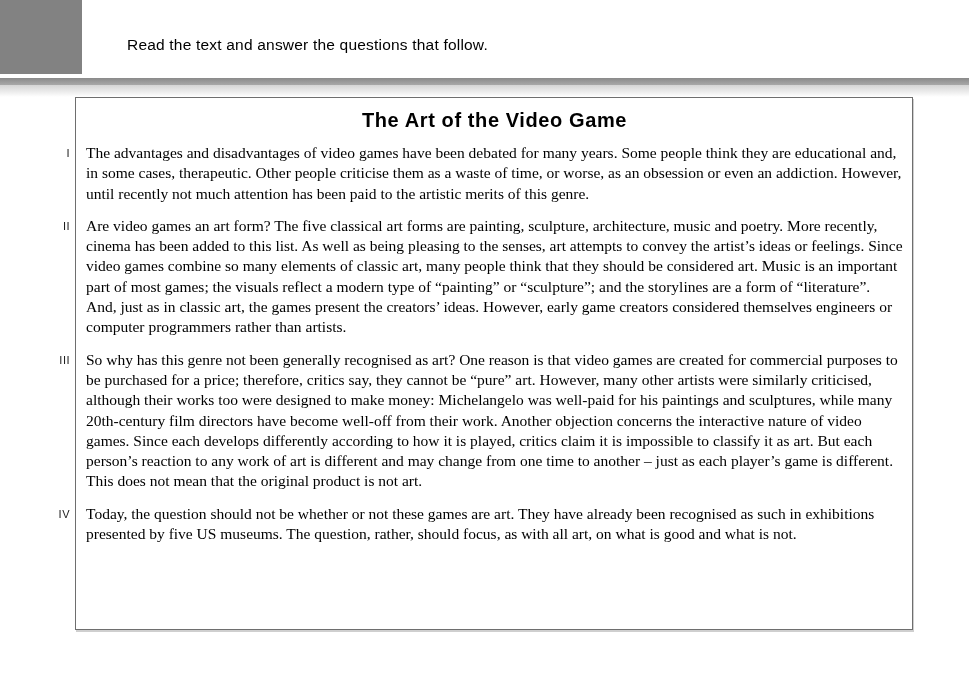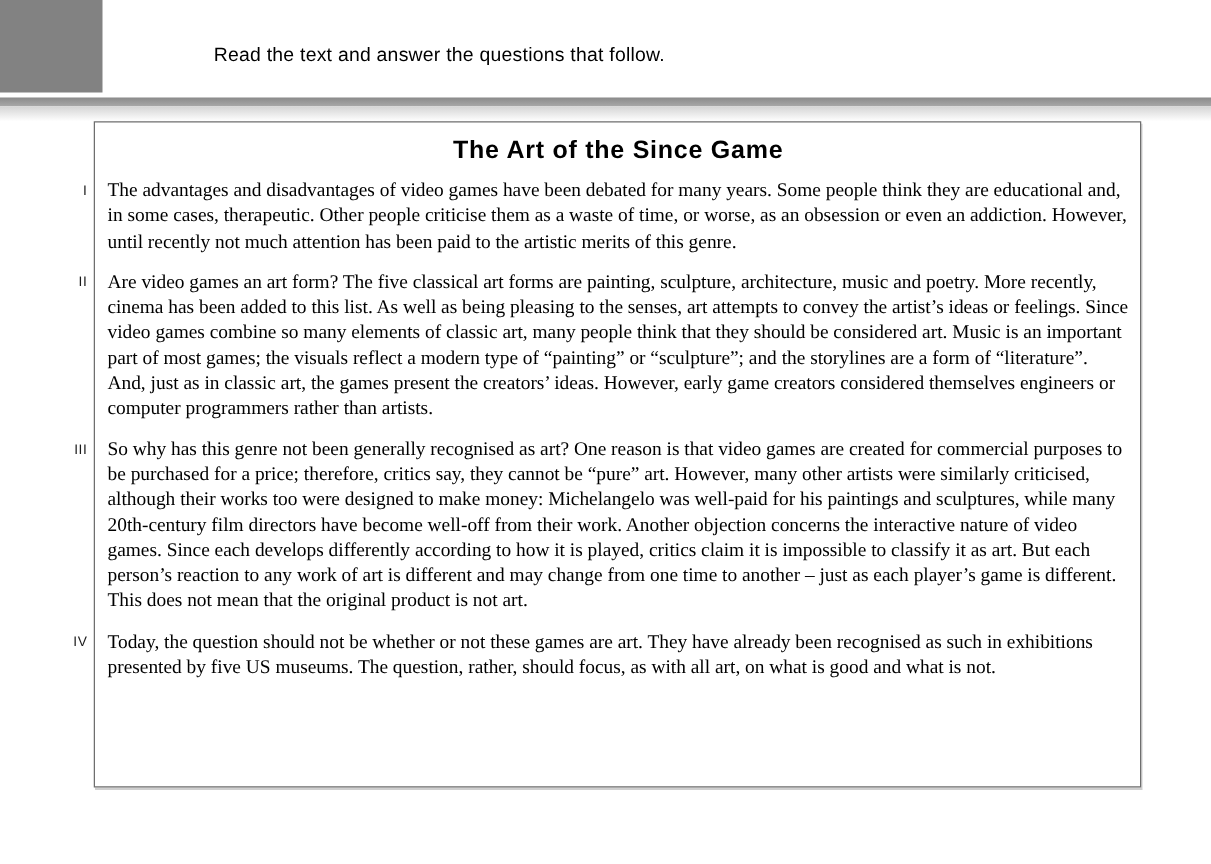--- a/index.html
+++ b/index.html
@@ -29,21 +29,20 @@
 
   
   .instruction {
     position: absolute;
     left: 127px;
     top: 36px;
     font-size: 15.5px;
     line-height: 18px;
     color: #000000;
     letter-spacing: 0.2px;
-    margin-left: 44px;
   }
 
   
   .divider-bar {
     position: absolute;
     left: 0;
     top: 78px;
     width: 969px;
     height: 7px;
     background: linear-gradient(to bottom, #8a8a8a, #a8a8a8);
@@ -112,21 +111,21 @@
 
   <div class="corner-square"></div>
 
   <div class="instruction">Read the text and answer the questions that follow.</div>
 
   <div class="divider-bar"></div>
   <div class="divider-shadow"></div>
 
   <div class="article-box">
 
-    <h1 class="article-title">The Art of the Since Game</h1>
+    <h1 class="article-title">The Art of the Video Game</h1>
 
     <p class="paragraph">
       <span class="paragraph-numeral">I</span><span>The advantages and disadvantages of video games have been debated for many years. Some people think they are educational and, in some cases, therapeutic. Other people criticise them as a waste of time, or worse, as an obsession or even an addiction. However, until recently not much attention has been paid to the artistic merits of this genre.</span>
     </p>
 
     <p class="paragraph">
       <span class="paragraph-numeral">II</span><span>Are video games an art form? The five classical art forms are painting, sculpture, architecture, music and poetry. More recently, cinema has been added to this list. As well as being pleasing to the senses, art attempts to convey the artist’s ideas or feelings. Since video games combine so many elements of classic art, many people think that they should be considered art. Music is an important part of most games; the visuals reflect a modern type of “painting” or “sculpture”; and the storylines are a form of “literature”. And, just as in classic art, the games present the creators’ ideas. However, early game creators considered themselves engineers or computer programmers rather than artists.</span>
     </p>
 
     <p class="paragraph">

